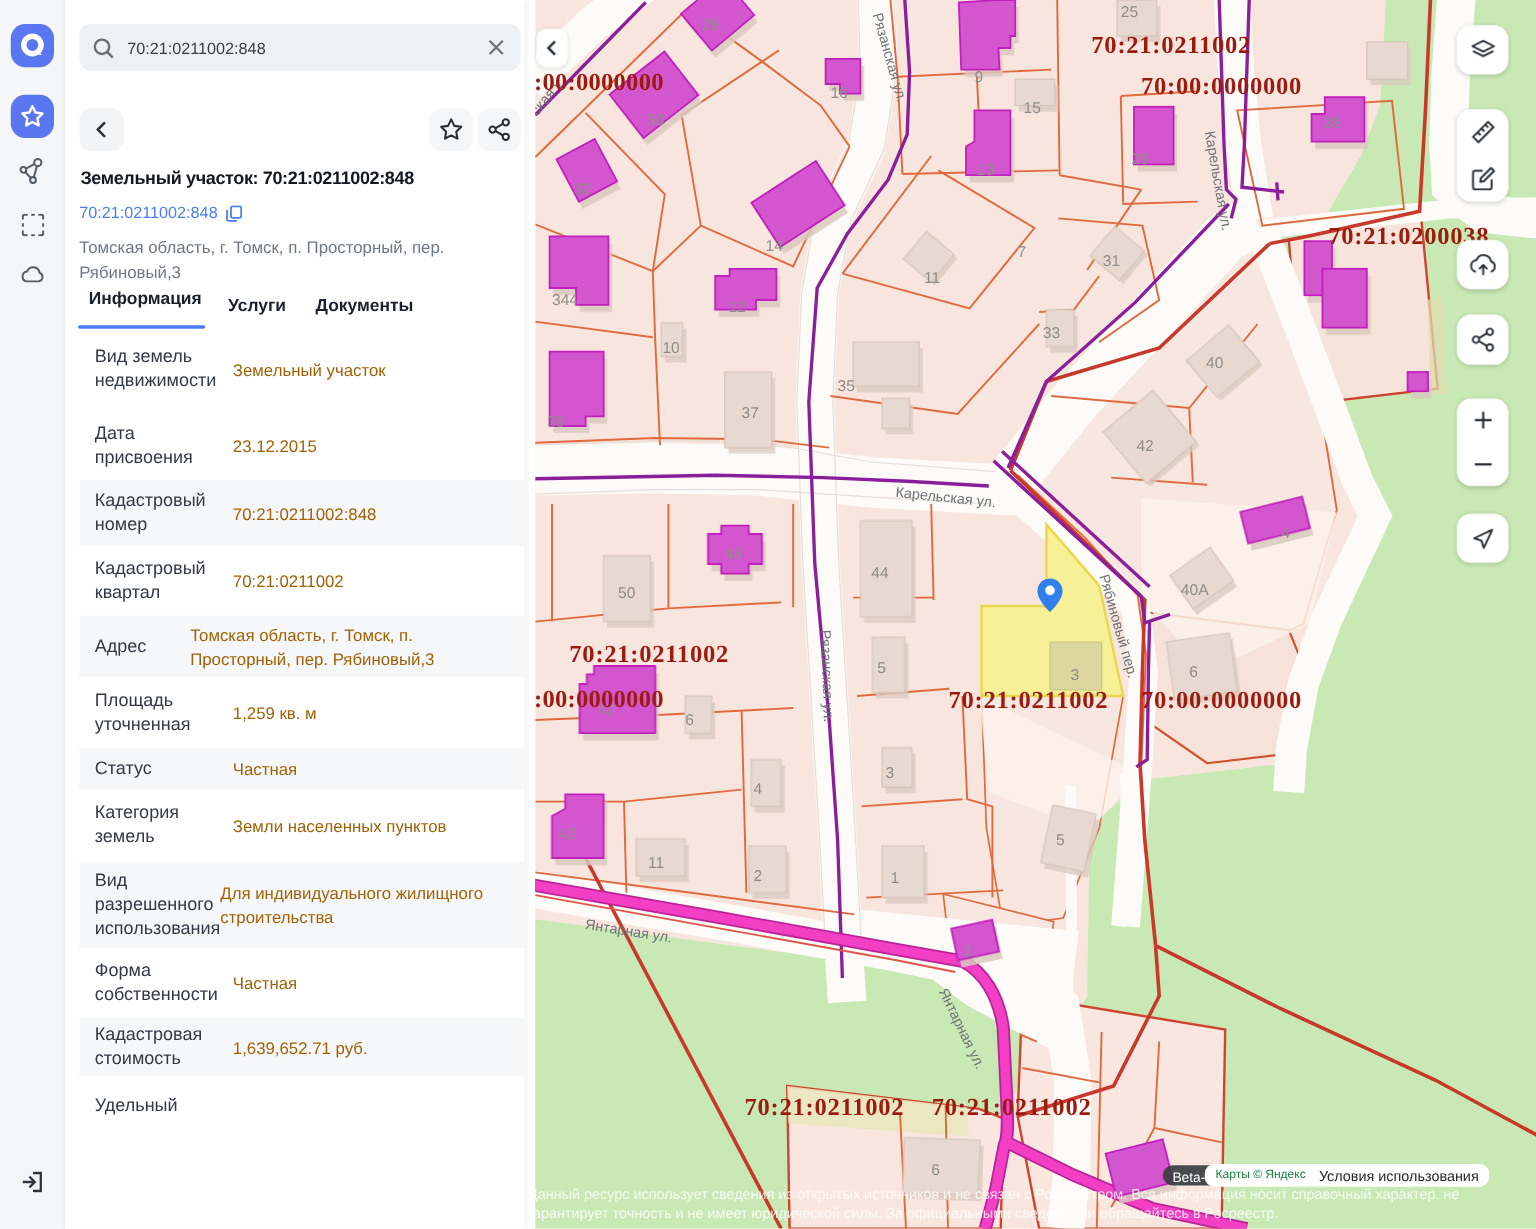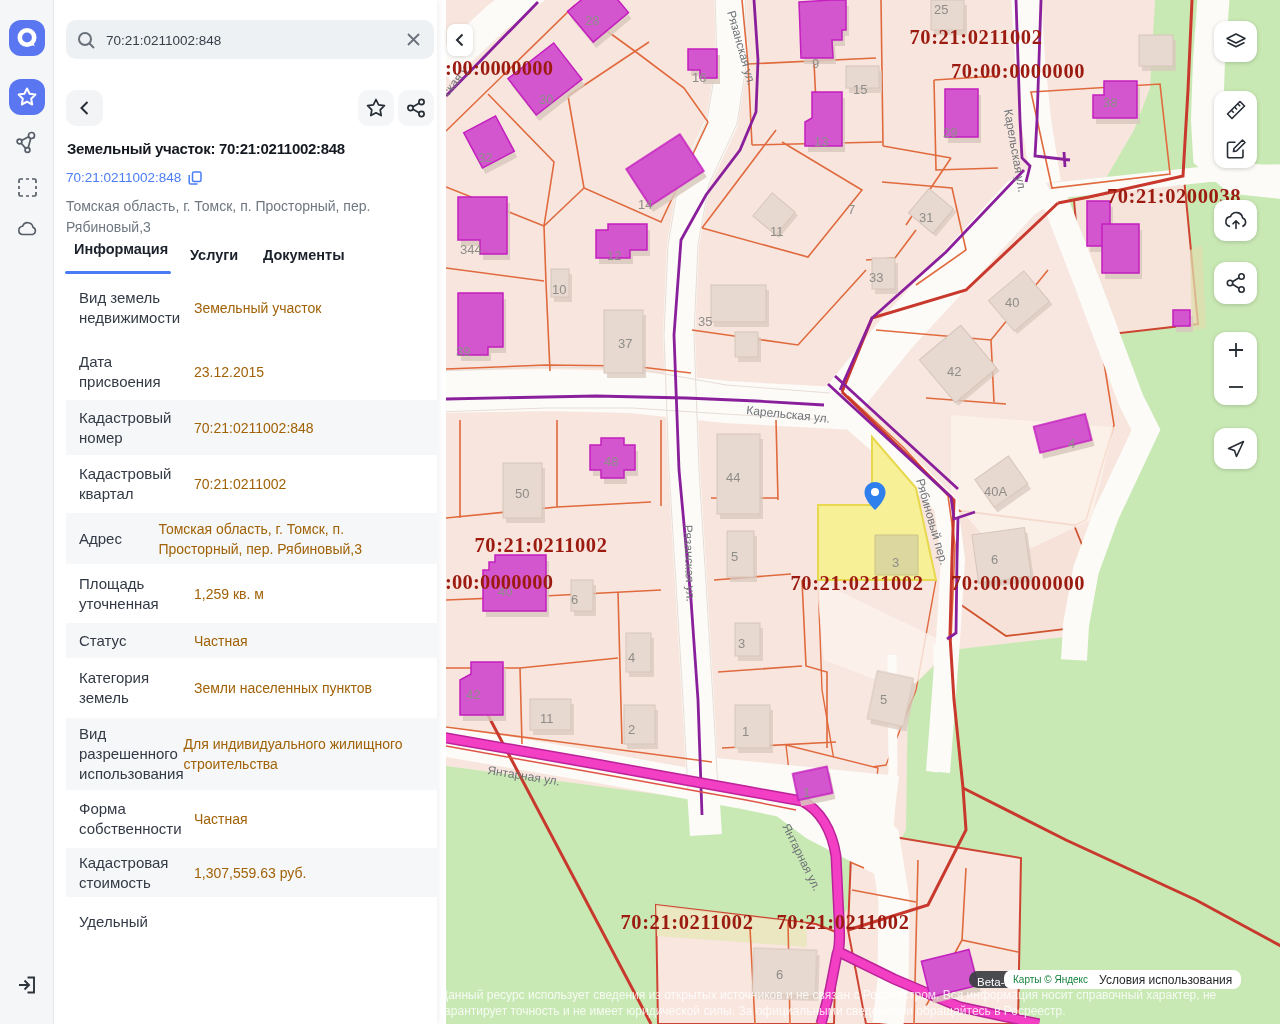--- a/index.html
+++ b/index.html
@@ -421,21 +421,21 @@
   <div class="row g" style="height:72px">
           <div class="lab">Вид разрешенного использования</div>
           <div class="val">Для индивидуального жилищного строительства</div>
         </div>
   <div class="row" style="height:58px">
           <div class="lab">Форма собственности</div>
           <div class="val">Частная</div>
         </div>
   <div class="row g" style="height:49px">
           <div class="lab">Кадастровая стоимость</div>
-          <div class="val">1,307,559.63 руб.</div>
+          <div class="val">1,639,652.71 руб.</div>
         </div>
   <div class="row" style="height:80px;align-items:flex-start;padding-top:15px">
           <div class="lab">Удельный</div>
           <div class="val"></div>
         </div>
  </div>
 </div>
 
 <div class="abs" style="left:447px;top:24px;width:26px;height:32px;background:#fff;border-radius:8px;box-shadow:0 1px 4px rgba(0,0,0,.15);display:flex;align-items:center;justify-content:center;z-index:6">
 <svg width="12" height="14" viewBox="0 0 12 14" fill="none" stroke="#272d35" stroke-width="2">

